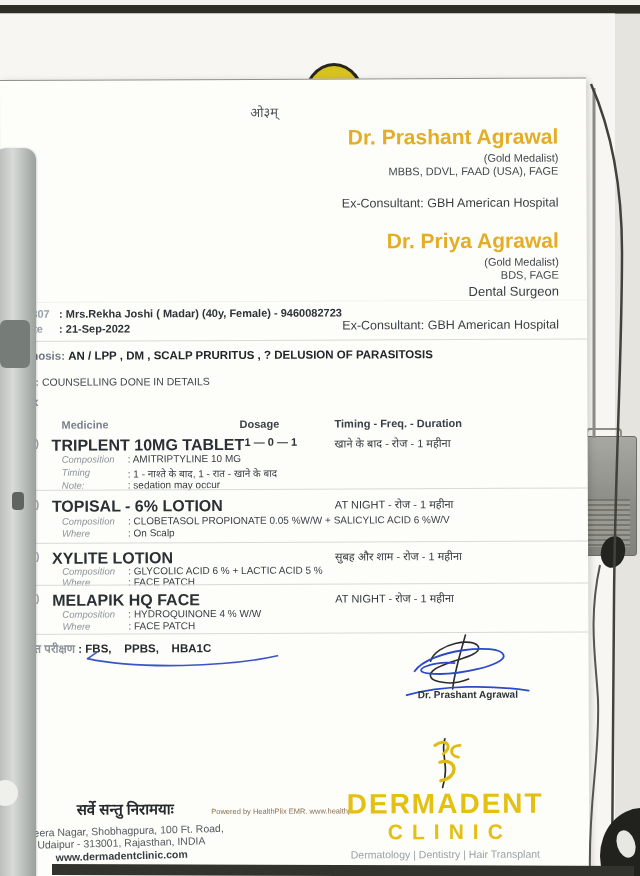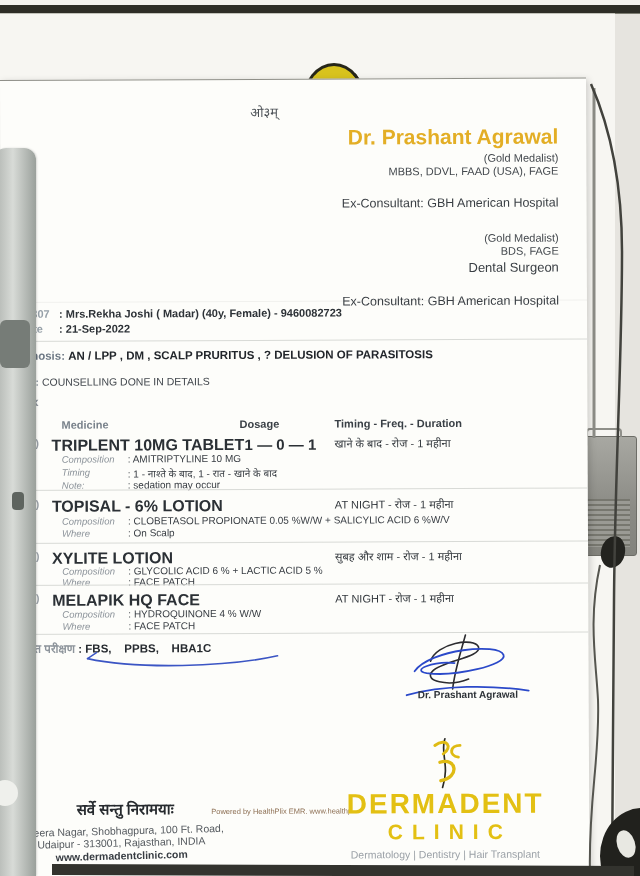--- a/index.html
+++ b/index.html
@@ -49,21 +49,21 @@
   .diag-label{font-weight:bold;color:#6d7884;}
   .diag-val{font-weight:bold;color:#22262b;}
   .notes-row{position:absolute;left:5px;font-size:10.5px;white-space:nowrap;}
   .notes-val{color:#41464c;}
   .rx{position:absolute;left:24px;top:310px;font-size:16px;color:#8d949c;font-family:"DejaVu Sans",sans-serif;}
   .th{position:absolute;font-size:11px;font-weight:bold;color:#3a4046;}
   .th-med{color:#79828b;}
   .med-row{position:absolute;left:0;right:0;height:60px;}
   .num{position:absolute;left:28px;font-size:10.5px;color:#9aa1a8;font-weight:bold;}
   .mname{position:absolute;left:50px;font-size:16px;font-weight:bold;color:#2b3035;white-space:nowrap;}
-  .dosage{position:absolute;left:243px;font-size:15px;font-weight:bold;color:#2b3035;white-space:nowrap;text-align:center;}
+  .dosage{position:absolute;left:243px;font-size:11px;font-weight:bold;color:#2b3035;white-space:nowrap;text-align:center;}
   .timing{position:absolute;left:333px;font-size:11px;color:#32373c;white-space:nowrap;}
   .detail{position:absolute;left:0;right:0;font-size:10px;white-space:nowrap;}
   .dlabel{position:absolute;left:60px;font-style:italic;font-size:9.5px;color:#8d949b;}
   .dval{position:absolute;left:126px;color:#383d43;}
   .tests-row{position:absolute;left:5px;top:560px;font-size:11.5px;white-space:nowrap;}
   .tests-label{font-weight:bold;color:#8d949b;}
   .tests-val{font-weight:bold;color:#272b30;white-space:pre;}
   .sig-name{position:absolute;left:415px;top:610px;font-size:10px;font-weight:bold;color:#2e3338;white-space:nowrap;}
   .motto{position:absolute;left:34px;top:718px;width:176px;text-align:center;font-size:15px;font-weight:bold;color:#262a2e;}
   .addr{position:absolute;left:6px;top:744px;width:224px;text-align:center;font-size:10.5px;line-height:12px;
@@ -98,20 +98,21 @@
     <div class="om">ओ३म्</div>
 
     <div class="docblock" style="top:46px;">
       <div class="docname">Dr. Prashant Agrawal</div>
       <div class="doc-medal">(Gold Medalist)</div>
       <div class="doc-deg">MBBS, DDVL, FAAD (USA), FAGE</div>
       <div class="doc-ex">Ex-Consultant: GBH American Hospital</div>
     </div>
 
     <div class="docblock" style="top:150px;">
+      <div class="docname">Dr. Priya Agrawal</div>
       <div class="doc-medal">(Gold Medalist)</div>
       <div class="doc-deg">BDS, FAGE</div>
       <div class="doc-role">Dental Surgeon</div>
       <div class="doc-ex">Ex-Consultant: GBH American Hospital</div>
     </div>
 
     <div class="pat-row" style="top:227px;">
       <span class="faded lab-w">23307</span><span class="strong">: Mrs.Rekha Joshi ( Madar) (40y, Female) - 9460082723</span>
     </div>
     <div class="pat-row" style="top:242px;">

